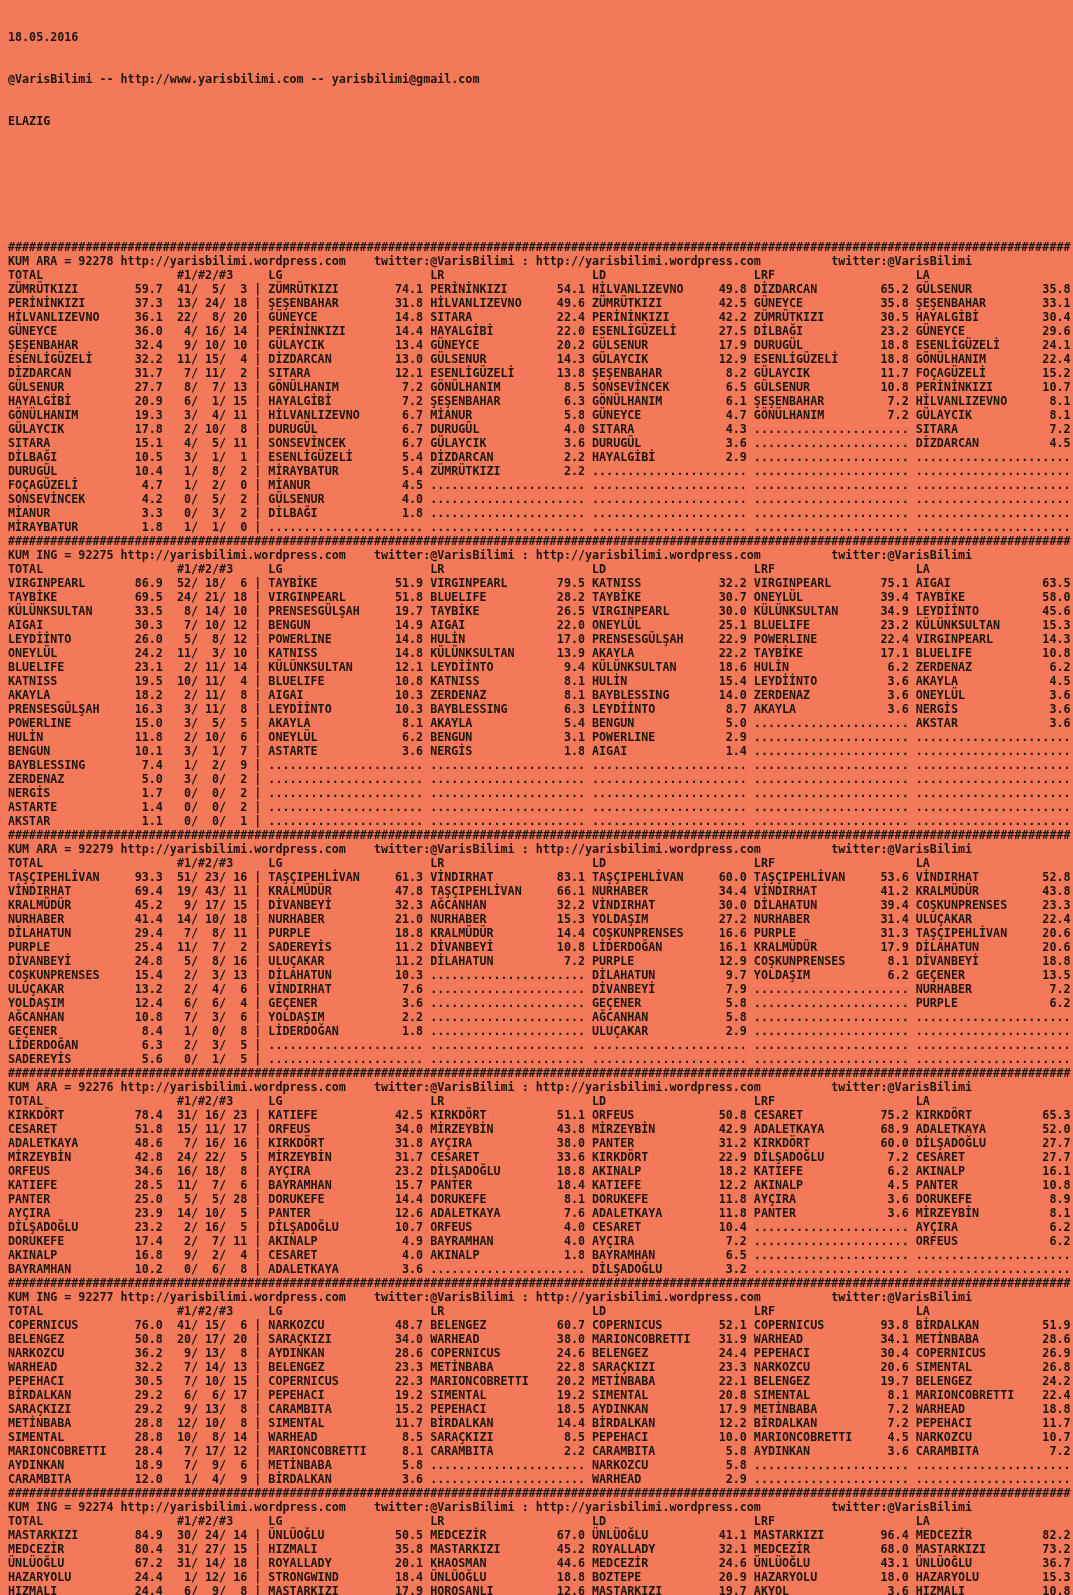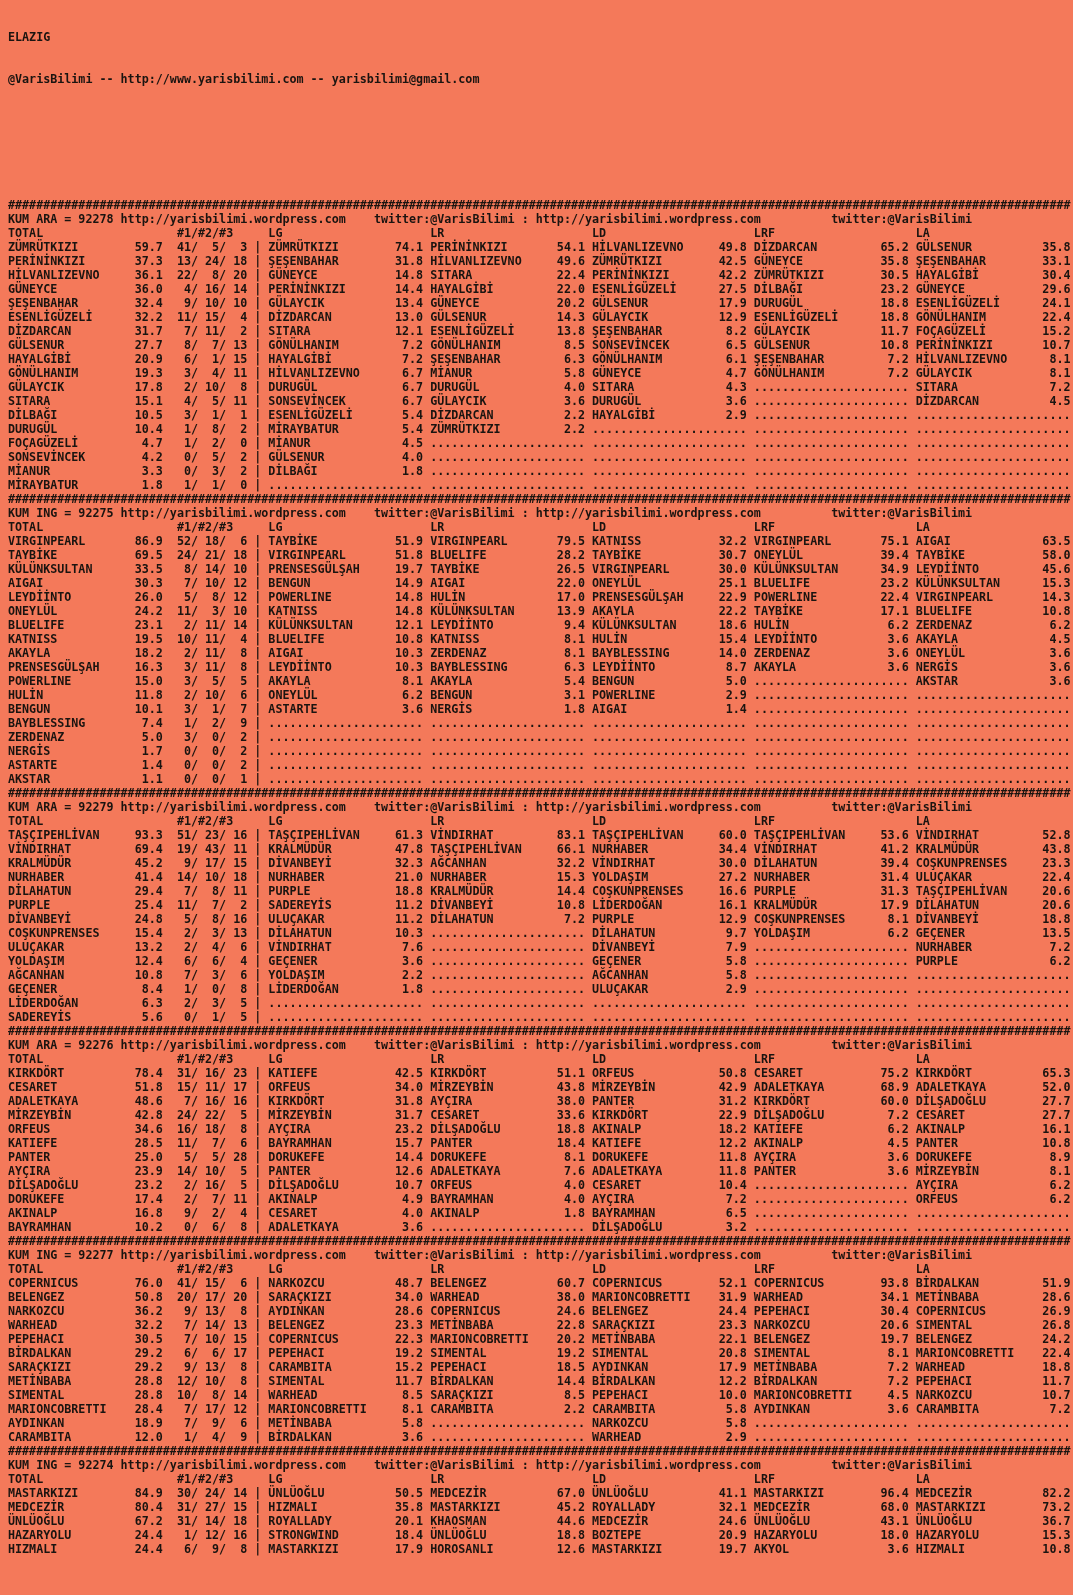--- a/index.html
+++ b/index.html
@@ -11,18 +11,19 @@
     line-height:14px;
     white-space:pre;
     padding:2px 0 0 8px;
   }
   .ln{height:14px}
 </style>
 </head>
 <body style="background: rgb(244, 121, 90);">
 
 <div class="screen" style="color: rgb(26, 20, 16);">
+  <div class="ln">18.05.2016</div>
+  <div class="ln">@VarisBilimi -- http://www.yarisbilimi.com -- yarisbilimi@gmail.com</div>
   <div class="ln">ELAZIG</div>
-  <div class="ln">@VarisBilimi -- http://www.yarisbilimi.com -- yarisbilimi@gmail.com</div>
   <div class="ln">&nbsp;</div>
   <div class="ln">&nbsp;</div>
   <div id="sections"><section><div class="ln">#######################################################################################################################################################</div><div class="ln">KUM ARA = 92278 http://yarisbilimi.wordpress.com    twitter:@VarisBilimi : http://yarisbilimi.wordpress.com          twitter:@VarisBilimi</div><div class="ln">TOTAL                   #1/#2/#3     LG                     LR                     LD                     LRF                    LA</div><div class="ln">ZÜMRÜTKIZI        59.7  41/  5/  3 | ZÜMRÜTKIZI        74.1 PERİNİNKIZI       54.1 HİLVANLIZEVNO     49.8 DİZDARCAN         65.2 GÜLSENUR          35.8</div><div class="ln">PERİNİNKIZI       37.3  13/ 24/ 18 | ŞEŞENBAHAR        31.8 HİLVANLIZEVNO     49.6 ZÜMRÜTKIZI        42.5 GÜNEYCE           35.8 ŞEŞENBAHAR        33.1</div><div class="ln">HİLVANLIZEVNO     36.1  22/  8/ 20 | GÜNEYCE           14.8 SITARA            22.4 PERİNİNKIZI       42.2 ZÜMRÜTKIZI        30.5 HAYALGİBİ         30.4</div><div class="ln">GÜNEYCE           36.0   4/ 16/ 14 | PERİNİNKIZI       14.4 HAYALGİBİ         22.0 ESENLİGÜZELİ      27.5 DİLBAĞI           23.2 GÜNEYCE           29.6</div><div class="ln">ŞEŞENBAHAR        32.4   9/ 10/ 10 | GÜLAYCIK          13.4 GÜNEYCE           20.2 GÜLSENUR          17.9 DURUGÜL           18.8 ESENLİGÜZELİ      24.1</div><div class="ln">ESENLİGÜZELİ      32.2  11/ 15/  4 | DİZDARCAN         13.0 GÜLSENUR          14.3 GÜLAYCIK          12.9 ESENLİGÜZELİ      18.8 GÖNÜLHANIM        22.4</div><div class="ln">DİZDARCAN         31.7   7/ 11/  2 | SITARA            12.1 ESENLİGÜZELİ      13.8 ŞEŞENBAHAR         8.2 GÜLAYCIK          11.7 FOÇAGÜZELİ        15.2</div><div class="ln">GÜLSENUR          27.7   8/  7/ 13 | GÖNÜLHANIM         7.2 GÖNÜLHANIM         8.5 SONSEVİNCEK        6.5 GÜLSENUR          10.8 PERİNİNKIZI       10.7</div><div class="ln">HAYALGİBİ         20.9   6/  1/ 15 | HAYALGİBİ          7.2 ŞEŞENBAHAR         6.3 GÖNÜLHANIM         6.1 ŞEŞENBAHAR         7.2 HİLVANLIZEVNO      8.1</div><div class="ln">GÖNÜLHANIM        19.3   3/  4/ 11 | HİLVANLIZEVNO      6.7 MİANUR             5.8 GÜNEYCE            4.7 GÖNÜLHANIM         7.2 GÜLAYCIK           8.1</div><div class="ln">GÜLAYCIK          17.8   2/ 10/  8 | DURUGÜL            6.7 DURUGÜL            4.0 SITARA             4.3 ...................... SITARA             7.2</div><div class="ln">SITARA            15.1   4/  5/ 11 | SONSEVİNCEK        6.7 GÜLAYCIK           3.6 DURUGÜL            3.6 ...................... DİZDARCAN          4.5</div><div class="ln">DİLBAĞI           10.5   3/  1/  1 | ESENLİGÜZELİ       5.4 DİZDARCAN          2.2 HAYALGİBİ          2.9 ...................... ......................</div><div class="ln">DURUGÜL           10.4   1/  8/  2 | MİRAYBATUR         5.4 ZÜMRÜTKIZI         2.2 ...................... ...................... ......................</div><div class="ln">FOÇAGÜZELİ         4.7   1/  2/  0 | MİANUR             4.5 ...................... ...................... ...................... ......................</div><div class="ln">SONSEVİNCEK        4.2   0/  5/  2 | GÜLSENUR           4.0 ...................... ...................... ...................... ......................</div><div class="ln">MİANUR             3.3   0/  3/  2 | DİLBAĞI            1.8 ...................... ...................... ...................... ......................</div><div class="ln">MİRAYBATUR         1.8   1/  1/  0 | ...................... ...................... ...................... ...................... ......................</div></section><section><div class="ln">#######################################################################################################################################################</div><div class="ln">KUM ING = 92275 http://yarisbilimi.wordpress.com    twitter:@VarisBilimi : http://yarisbilimi.wordpress.com          twitter:@VarisBilimi</div><div class="ln">TOTAL                   #1/#2/#3     LG                     LR                     LD                     LRF                    LA</div><div class="ln">VIRGINPEARL       86.9  52/ 18/  6 | TAYBİKE           51.9 VIRGINPEARL       79.5 KATNISS           32.2 VIRGINPEARL       75.1 AIGAI             63.5</div><div class="ln">TAYBİKE           69.5  24/ 21/ 18 | VIRGINPEARL       51.8 BLUELIFE          28.2 TAYBİKE           30.7 ONEYLÜL           39.4 TAYBİKE           58.0</div><div class="ln">KÜLÜNKSULTAN      33.5   8/ 14/ 10 | PRENSESGÜLŞAH     19.7 TAYBİKE           26.5 VIRGINPEARL       30.0 KÜLÜNKSULTAN      34.9 LEYDİİNTO         45.6</div><div class="ln">AIGAI             30.3   7/ 10/ 12 | BENGUN            14.9 AIGAI             22.0 ONEYLÜL           25.1 BLUELIFE          23.2 KÜLÜNKSULTAN      15.3</div><div class="ln">LEYDİİNTO         26.0   5/  8/ 12 | POWERLINE         14.8 HULİN             17.0 PRENSESGÜLŞAH     22.9 POWERLINE         22.4 VIRGINPEARL       14.3</div><div class="ln">ONEYLÜL           24.2  11/  3/ 10 | KATNISS           14.8 KÜLÜNKSULTAN      13.9 AKAYLA            22.2 TAYBİKE           17.1 BLUELIFE          10.8</div><div class="ln">BLUELIFE          23.1   2/ 11/ 14 | KÜLÜNKSULTAN      12.1 LEYDİİNTO          9.4 KÜLÜNKSULTAN      18.6 HULİN              6.2 ZERDENAZ           6.2</div><div class="ln">KATNISS           19.5  10/ 11/  4 | BLUELIFE          10.8 KATNISS            8.1 HULİN             15.4 LEYDİİNTO          3.6 AKAYLA             4.5</div><div class="ln">AKAYLA            18.2   2/ 11/  8 | AIGAI             10.3 ZERDENAZ           8.1 BAYBLESSING       14.0 ZERDENAZ           3.6 ONEYLÜL            3.6</div><div class="ln">PRENSESGÜLŞAH     16.3   3/ 11/  8 | LEYDİİNTO         10.3 BAYBLESSING        6.3 LEYDİİNTO          8.7 AKAYLA             3.6 NERGİS             3.6</div><div class="ln">POWERLINE         15.0   3/  5/  5 | AKAYLA             8.1 AKAYLA             5.4 BENGUN             5.0 ...................... AKSTAR             3.6</div><div class="ln">HULİN             11.8   2/ 10/  6 | ONEYLÜL            6.2 BENGUN             3.1 POWERLINE          2.9 ...................... ......................</div><div class="ln">BENGUN            10.1   3/  1/  7 | ASTARTE            3.6 NERGİS             1.8 AIGAI              1.4 ...................... ......................</div><div class="ln">BAYBLESSING        7.4   1/  2/  9 | ...................... ...................... ...................... ...................... ......................</div><div class="ln">ZERDENAZ           5.0   3/  0/  2 | ...................... ...................... ...................... ...................... ......................</div><div class="ln">NERGİS             1.7   0/  0/  2 | ...................... ...................... ...................... ...................... ......................</div><div class="ln">ASTARTE            1.4   0/  0/  2 | ...................... ...................... ...................... ...................... ......................</div><div class="ln">AKSTAR             1.1   0/  0/  1 | ...................... ...................... ...................... ...................... ......................</div></section><section><div class="ln">#######################################################################################################################################################</div><div class="ln">KUM ARA = 92279 http://yarisbilimi.wordpress.com    twitter:@VarisBilimi : http://yarisbilimi.wordpress.com          twitter:@VarisBilimi</div><div class="ln">TOTAL                   #1/#2/#3     LG                     LR                     LD                     LRF                    LA</div><div class="ln">TAŞÇIPEHLİVAN     93.3  51/ 23/ 16 | TAŞÇIPEHLİVAN     61.3 VİNDIRHAT         83.1 TAŞÇIPEHLİVAN     60.0 TAŞÇIPEHLİVAN     53.6 VİNDIRHAT         52.8</div><div class="ln">VİNDIRHAT         69.4  19/ 43/ 11 | KRALMÜDÜR         47.8 TAŞÇIPEHLİVAN     66.1 NURHABER          34.4 VİNDIRHAT         41.2 KRALMÜDÜR         43.8</div><div class="ln">KRALMÜDÜR         45.2   9/ 17/ 15 | DİVANBEYİ         32.3 AĞCANHAN          32.2 VİNDIRHAT         30.0 DİLAHATUN         39.4 COŞKUNPRENSES     23.3</div><div class="ln">NURHABER          41.4  14/ 10/ 18 | NURHABER          21.0 NURHABER          15.3 YOLDAŞIM          27.2 NURHABER          31.4 ULUÇAKAR          22.4</div><div class="ln">DİLAHATUN         29.4   7/  8/ 11 | PURPLE            18.8 KRALMÜDÜR         14.4 COŞKUNPRENSES     16.6 PURPLE            31.3 TAŞÇIPEHLİVAN     20.6</div><div class="ln">PURPLE            25.4  11/  7/  2 | SADEREYİS         11.2 DİVANBEYİ         10.8 LİDERDOĞAN        16.1 KRALMÜDÜR         17.9 DİLAHATUN         20.6</div><div class="ln">DİVANBEYİ         24.8   5/  8/ 16 | ULUÇAKAR          11.2 DİLAHATUN          7.2 PURPLE            12.9 COŞKUNPRENSES      8.1 DİVANBEYİ         18.8</div><div class="ln">COŞKUNPRENSES     15.4   2/  3/ 13 | DİLAHATUN         10.3 ...................... DİLAHATUN          9.7 YOLDAŞIM           6.2 GEÇENER           13.5</div><div class="ln">ULUÇAKAR          13.2   2/  4/  6 | VİNDIRHAT          7.6 ...................... DİVANBEYİ          7.9 ...................... NURHABER           7.2</div><div class="ln">YOLDAŞIM          12.4   6/  6/  4 | GEÇENER            3.6 ...................... GEÇENER            5.8 ...................... PURPLE             6.2</div><div class="ln">AĞCANHAN          10.8   7/  3/  6 | YOLDAŞIM           2.2 ...................... AĞCANHAN           5.8 ...................... ......................</div><div class="ln">GEÇENER            8.4   1/  0/  8 | LİDERDOĞAN         1.8 ...................... ULUÇAKAR           2.9 ...................... ......................</div><div class="ln">LİDERDOĞAN         6.3   2/  3/  5 | ...................... ...................... ...................... ...................... ......................</div><div class="ln">SADEREYİS          5.6   0/  1/  5 | ...................... ...................... ...................... ...................... ......................</div></section><section><div class="ln">#######################################################################################################################################################</div><div class="ln">KUM ARA = 92276 http://yarisbilimi.wordpress.com    twitter:@VarisBilimi : http://yarisbilimi.wordpress.com          twitter:@VarisBilimi</div><div class="ln">TOTAL                   #1/#2/#3     LG                     LR                     LD                     LRF                    LA</div><div class="ln">KIRKDÖRT          78.4  31/ 16/ 23 | KATIEFE           42.5 KIRKDÖRT          51.1 ORFEUS            50.8 CESARET           75.2 KIRKDÖRT          65.3</div><div class="ln">CESARET           51.8  15/ 11/ 17 | ORFEUS            34.0 MİRZEYBİN         43.8 MİRZEYBİN         42.9 ADALETKAYA        68.9 ADALETKAYA        52.0</div><div class="ln">ADALETKAYA        48.6   7/ 16/ 16 | KIRKDÖRT          31.8 AYÇIRA            38.0 PANTER            31.2 KIRKDÖRT          60.0 DİLŞADOĞLU        27.7</div><div class="ln">MİRZEYBİN         42.8  24/ 22/  5 | MİRZEYBİN         31.7 CESARET           33.6 KIRKDÖRT          22.9 DİLŞADOĞLU         7.2 CESARET           27.7</div><div class="ln">ORFEUS            34.6  16/ 18/  8 | AYÇIRA            23.2 DİLŞADOĞLU        18.8 AKINALP           18.2 KATIEFE            6.2 AKINALP           16.1</div><div class="ln">KATIEFE           28.5  11/  7/  6 | BAYRAMHAN         15.7 PANTER            18.4 KATIEFE           12.2 AKINALP            4.5 PANTER            10.8</div><div class="ln">PANTER            25.0   5/  5/ 28 | DORUKEFE          14.4 DORUKEFE           8.1 DORUKEFE          11.8 AYÇIRA             3.6 DORUKEFE           8.9</div><div class="ln">AYÇIRA            23.9  14/ 10/  5 | PANTER            12.6 ADALETKAYA         7.6 ADALETKAYA        11.8 PANTER             3.6 MİRZEYBİN          8.1</div><div class="ln">DİLŞADOĞLU        23.2   2/ 16/  5 | DİLŞADOĞLU        10.7 ORFEUS             4.0 CESARET           10.4 ...................... AYÇIRA             6.2</div><div class="ln">DORUKEFE          17.4   2/  7/ 11 | AKINALP            4.9 BAYRAMHAN          4.0 AYÇIRA             7.2 ...................... ORFEUS             6.2</div><div class="ln">AKINALP           16.8   9/  2/  4 | CESARET            4.0 AKINALP            1.8 BAYRAMHAN          6.5 ...................... ......................</div><div class="ln">BAYRAMHAN         10.2   0/  6/  8 | ADALETKAYA         3.6 ...................... DİLŞADOĞLU         3.2 ...................... ......................</div></section><section><div class="ln">#######################################################################################################################################################</div><div class="ln">KUM ING = 92277 http://yarisbilimi.wordpress.com    twitter:@VarisBilimi : http://yarisbilimi.wordpress.com          twitter:@VarisBilimi</div><div class="ln">TOTAL                   #1/#2/#3     LG                     LR                     LD                     LRF                    LA</div><div class="ln">COPERNICUS        76.0  41/ 15/  6 | NARKOZCU          48.7 BELENGEZ          60.7 COPERNICUS        52.1 COPERNICUS        93.8 BİRDALKAN         51.9</div><div class="ln">BELENGEZ          50.8  20/ 17/ 20 | SARAÇKIZI         34.0 WARHEAD           38.0 MARIONCOBRETTI    31.9 WARHEAD           34.1 METİNBABA         28.6</div><div class="ln">NARKOZCU          36.2   9/ 13/  8 | AYDINKAN          28.6 COPERNICUS        24.6 BELENGEZ          24.4 PEPEHACI          30.4 COPERNICUS        26.9</div><div class="ln">WARHEAD           32.2   7/ 14/ 13 | BELENGEZ          23.3 METİNBABA         22.8 SARAÇKIZI         23.3 NARKOZCU          20.6 SIMENTAL          26.8</div><div class="ln">PEPEHACI          30.5   7/ 10/ 15 | COPERNICUS        22.3 MARIONCOBRETTI    20.2 METİNBABA         22.1 BELENGEZ          19.7 BELENGEZ          24.2</div><div class="ln">BİRDALKAN         29.2   6/  6/ 17 | PEPEHACI          19.2 SIMENTAL          19.2 SIMENTAL          20.8 SIMENTAL           8.1 MARIONCOBRETTI    22.4</div><div class="ln">SARAÇKIZI         29.2   9/ 13/  8 | CARAMBITA         15.2 PEPEHACI          18.5 AYDINKAN          17.9 METİNBABA          7.2 WARHEAD           18.8</div><div class="ln">METİNBABA         28.8  12/ 10/  8 | SIMENTAL          11.7 BİRDALKAN         14.4 BİRDALKAN         12.2 BİRDALKAN          7.2 PEPEHACI          11.7</div><div class="ln">SIMENTAL          28.8  10/  8/ 14 | WARHEAD            8.5 SARAÇKIZI          8.5 PEPEHACI          10.0 MARIONCOBRETTI     4.5 NARKOZCU          10.7</div><div class="ln">MARIONCOBRETTI    28.4   7/ 17/ 12 | MARIONCOBRETTI     8.1 CARAMBITA          2.2 CARAMBITA          5.8 AYDINKAN           3.6 CARAMBITA          7.2</div><div class="ln">AYDINKAN          18.9   7/  9/  6 | METİNBABA          5.8 ...................... NARKOZCU           5.8 ...................... ......................</div><div class="ln">CARAMBITA         12.0   1/  4/  9 | BİRDALKAN          3.6 ...................... WARHEAD            2.9 ...................... ......................</div></section><section><div class="ln">#######################################################################################################################################################</div><div class="ln">KUM ING = 92274 http://yarisbilimi.wordpress.com    twitter:@VarisBilimi : http://yarisbilimi.wordpress.com          twitter:@VarisBilimi</div><div class="ln">TOTAL                   #1/#2/#3     LG                     LR                     LD                     LRF                    LA</div><div class="ln">MASTARKIZI        84.9  30/ 24/ 14 | ÜNLÜOĞLU          50.5 MEDCEZİR          67.0 ÜNLÜOĞLU          41.1 MASTARKIZI        96.4 MEDCEZİR          82.2</div><div class="ln">MEDCEZİR          80.4  31/ 27/ 15 | HIZMALI           35.8 MASTARKIZI        45.2 ROYALLADY         32.1 MEDCEZİR          68.0 MASTARKIZI        73.2</div><div class="ln">ÜNLÜOĞLU          67.2  31/ 14/ 18 | ROYALLADY         20.1 KHAOSMAN          44.6 MEDCEZİR          24.6 ÜNLÜOĞLU          43.1 ÜNLÜOĞLU          36.7</div><div class="ln">HAZARYOLU         24.4   1/ 12/ 16 | STRONGWIND        18.4 ÜNLÜOĞLU          18.8 BOZTEPE           20.9 HAZARYOLU         18.0 HAZARYOLU         15.3</div><div class="ln">HIZMALI           24.4   6/  9/  8 | MASTARKIZI        17.9 HOROSANLI         12.6 MASTARKIZI        19.7 AKYOL              3.6 HIZMALI           10.8</div></section></div>
 </div>
 
 </body></html>

